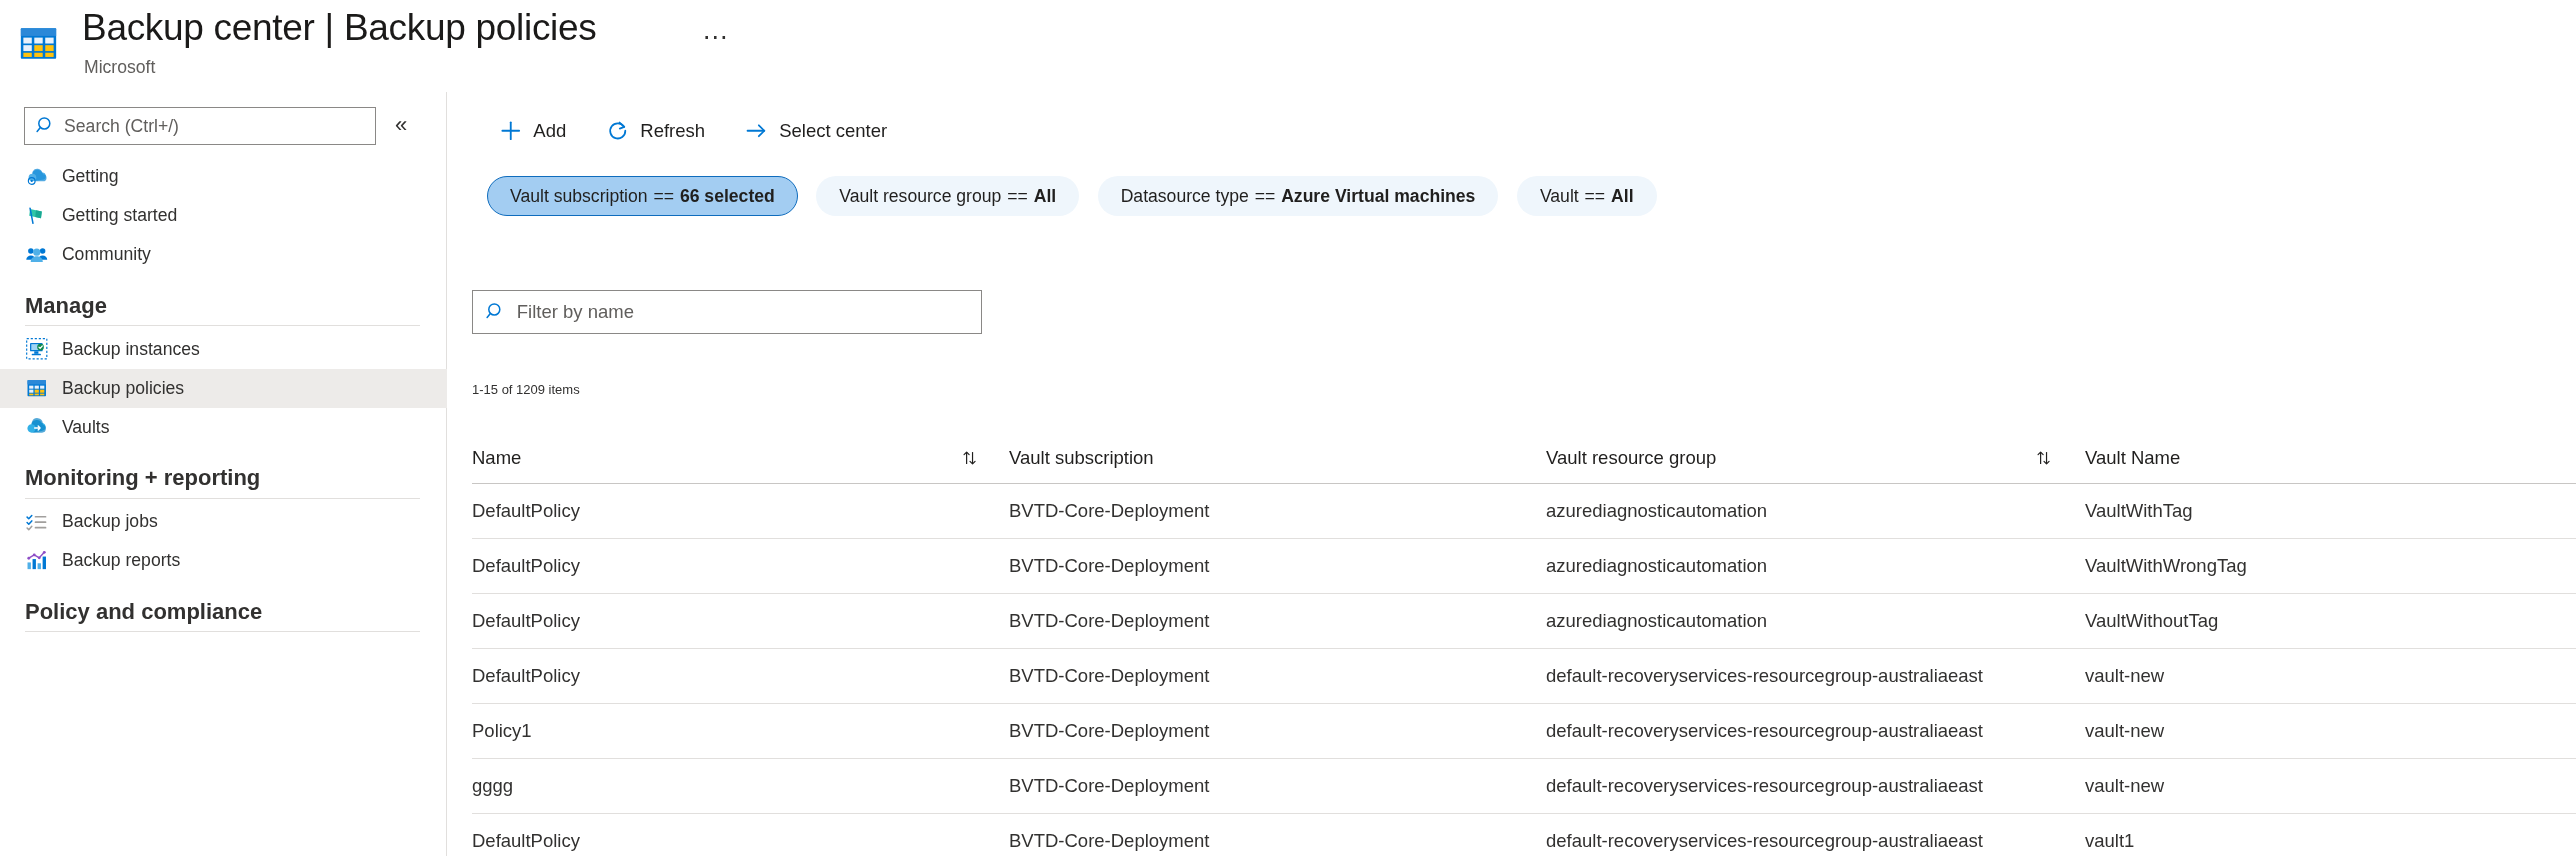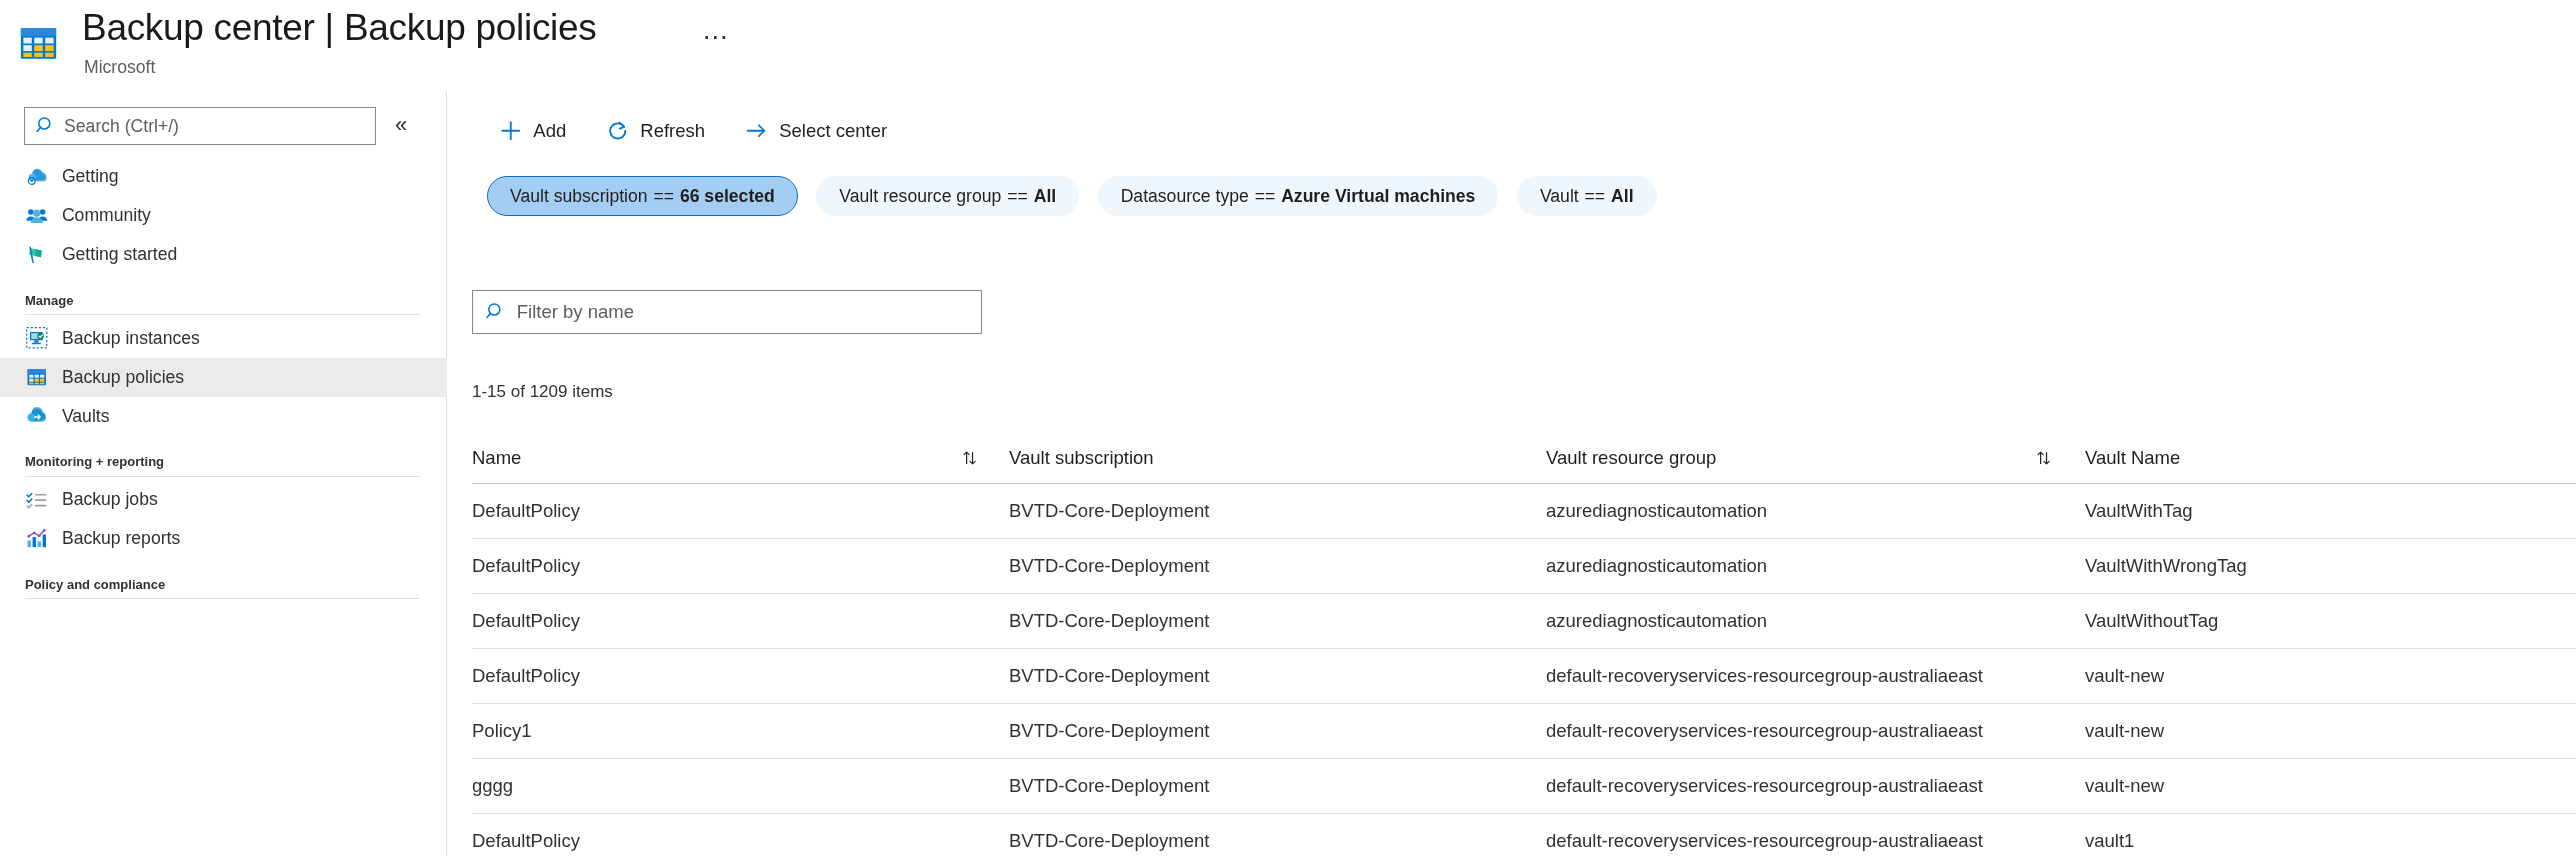--- a/index.html
+++ b/index.html
@@ -60,21 +60,21 @@
     padding-left: 25px; cursor: pointer; position: relative;
   }
   .nav-item.selected { background: #edebe9; }
   .nav-item .ico { width: 23.5px; height: 23.5px; flex: 0 0 23.5px; margin-right: 13.4px; }
   .nav-item .lbl { font-size: 17.6px; color: #323130; white-space: nowrap; }
 
   .nav-section {
     margin-top: 18.5px; padding-left: 25px; padding-right: 27px;
   }
   .nav-section .sec-title {
-    font-size: 13px; font-weight: bold; color: #323130; padding-bottom: 6.7px;
+    font-size: 22px; font-weight: bold; color: #323130; padding-bottom: 6.7px;
   }
   .nav-section .sec-rule {
     border-bottom: 1.7px solid #e1dfdd; margin-bottom: 3.4px;
   }
 
   
   #main { position: absolute; left: 447px; top: 92px; width: 2129px; height: 764px; background: #fff; }
 
   
   #toolbar {
@@ -114,21 +114,21 @@
   #filter-name-icon { margin-left: 11.8px; width: 22px; height: 22px; flex: 0 0 22px; }
   #filter-name-input {
     border: none; outline: none; flex: 1; height: 100%;
     font-family: "Liberation Sans", sans-serif;
     font-size: 18.5px; color: #323130; padding-left: 10px; background: transparent;
   }
   #filter-name-input::placeholder { color: #605e5c; }
 
   #item-count {
     position: absolute; left: 472px; top: 382px;
-    font-size: 17px; color: #323130;
+    font-size: 13px; color: #323130;
   }
 
   
   #table { position: absolute; left: 472px; top: 432px; width: 2104px; }
   .trow { display: flex; align-items: center; height: 55px; border-bottom: 1.7px solid #e1dfdd; }
   .thead { height: 52px; border-bottom: 1.7px solid #c8c6c4; }
   .thead .cell { font-size: 18.5px; color: #201f1e; }
   .cell { font-size: 18.5px; color: #323130; white-space: nowrap; overflow: hidden; }
   .c-name   { width: 487px; flex: 0 0 487px; }
   .c-sort   { width: 50px;  flex: 0 0 50px; }
@@ -185,37 +185,37 @@
         <path d="M9 19.5a4.6 4.6 0 0 1-.2-9.2A6.2 6.2 0 0 1 20.3 9a4.3 4.3 0 0 1 1.1 8.5 4 4 0 0 1-1 .2z" fill="#50b0e8"></path>
         <path d="M20.6 8.8A6.3 6.3 0 0 0 9.3 7.3a6.2 6.2 0 0 0-.6 3 4.6 4.6 0 0 1 .3 9.2h12.2a4.3 4.3 0 0 0 .3-8.6 4.4 4.4 0 0 0-.9-2.1z" fill="#1b8fd9" opacity="0.75"></path>
         <circle cx="8" cy="19" r="4" fill="none" stroke="#0078d4" stroke-width="1.4"></circle>
         <circle cx="8" cy="19" r="1.3" fill="#0078d4"></circle>
       </svg>
       <span class="lbl">Getting</span>
     </div>
 
     <div class="nav-item">
       <svg class="ico" viewBox="0 0 28 28">
+        <path d="M6 6 L20 9 L19 17 L5 14 Z" fill="#30c6a8"></path>
+        <path d="M13 7.4 L20 9 L19 17 L12.3 15.5 Z" fill="#1aa893"></path>
+        <line x1="6" y1="5" x2="9.5" y2="23" stroke="#0078d4" stroke-width="1.8" stroke-linecap="round"></line>
+      </svg>
+      <span class="lbl">Getting started</span>
+    </div>
+
+    <div class="nav-item">
+      <svg class="ico" viewBox="0 0 28 28">
         <circle cx="7" cy="9.5" r="3.3" fill="#0078d4"></circle>
         <path d="M1.5 20c0-3 2.5-5 5.5-5s5.5 2 5.5 5z" fill="#0078d4"></path>
         <circle cx="21" cy="9.5" r="3.3" fill="#0078d4"></circle>
         <path d="M15.5 20c0-3 2.5-5 5.5-5s5.5 2 5.5 5z" fill="#0078d4"></path>
         <circle cx="14" cy="11" r="4.3" fill="#50b0e8"></circle>
         <path d="M6.8 22.5c0-4 3.3-6.7 7.2-6.7s7.2 2.7 7.2 6.7z" fill="#50b0e8"></path>
       </svg>
       <span class="lbl">Community</span>
-    </div>
-
-    <div class="nav-item">
-      <svg class="ico" viewBox="0 0 28 28">
-        <path d="M6 6 L20 9 L19 17 L5 14 Z" fill="#30c6a8"></path>
-        <path d="M13 7.4 L20 9 L19 17 L12.3 15.5 Z" fill="#1aa893"></path>
-        <line x1="6" y1="5" x2="9.5" y2="23" stroke="#0078d4" stroke-width="1.8" stroke-linecap="round"></line>
-      </svg>
-      <span class="lbl">Getting started</span>
     </div>
 
     <div class="nav-section">
       <div class="sec-title">Manage</div>
       <div class="sec-rule"></div>
     </div>
 
     <div class="nav-item">
       <svg class="ico" viewBox="0 0 28 28">
         <rect x="2" y="2" width="24" height="24" fill="none" stroke="#0078d4" stroke-width="1.4" stroke-dasharray="2.6 2.2"></rect>

